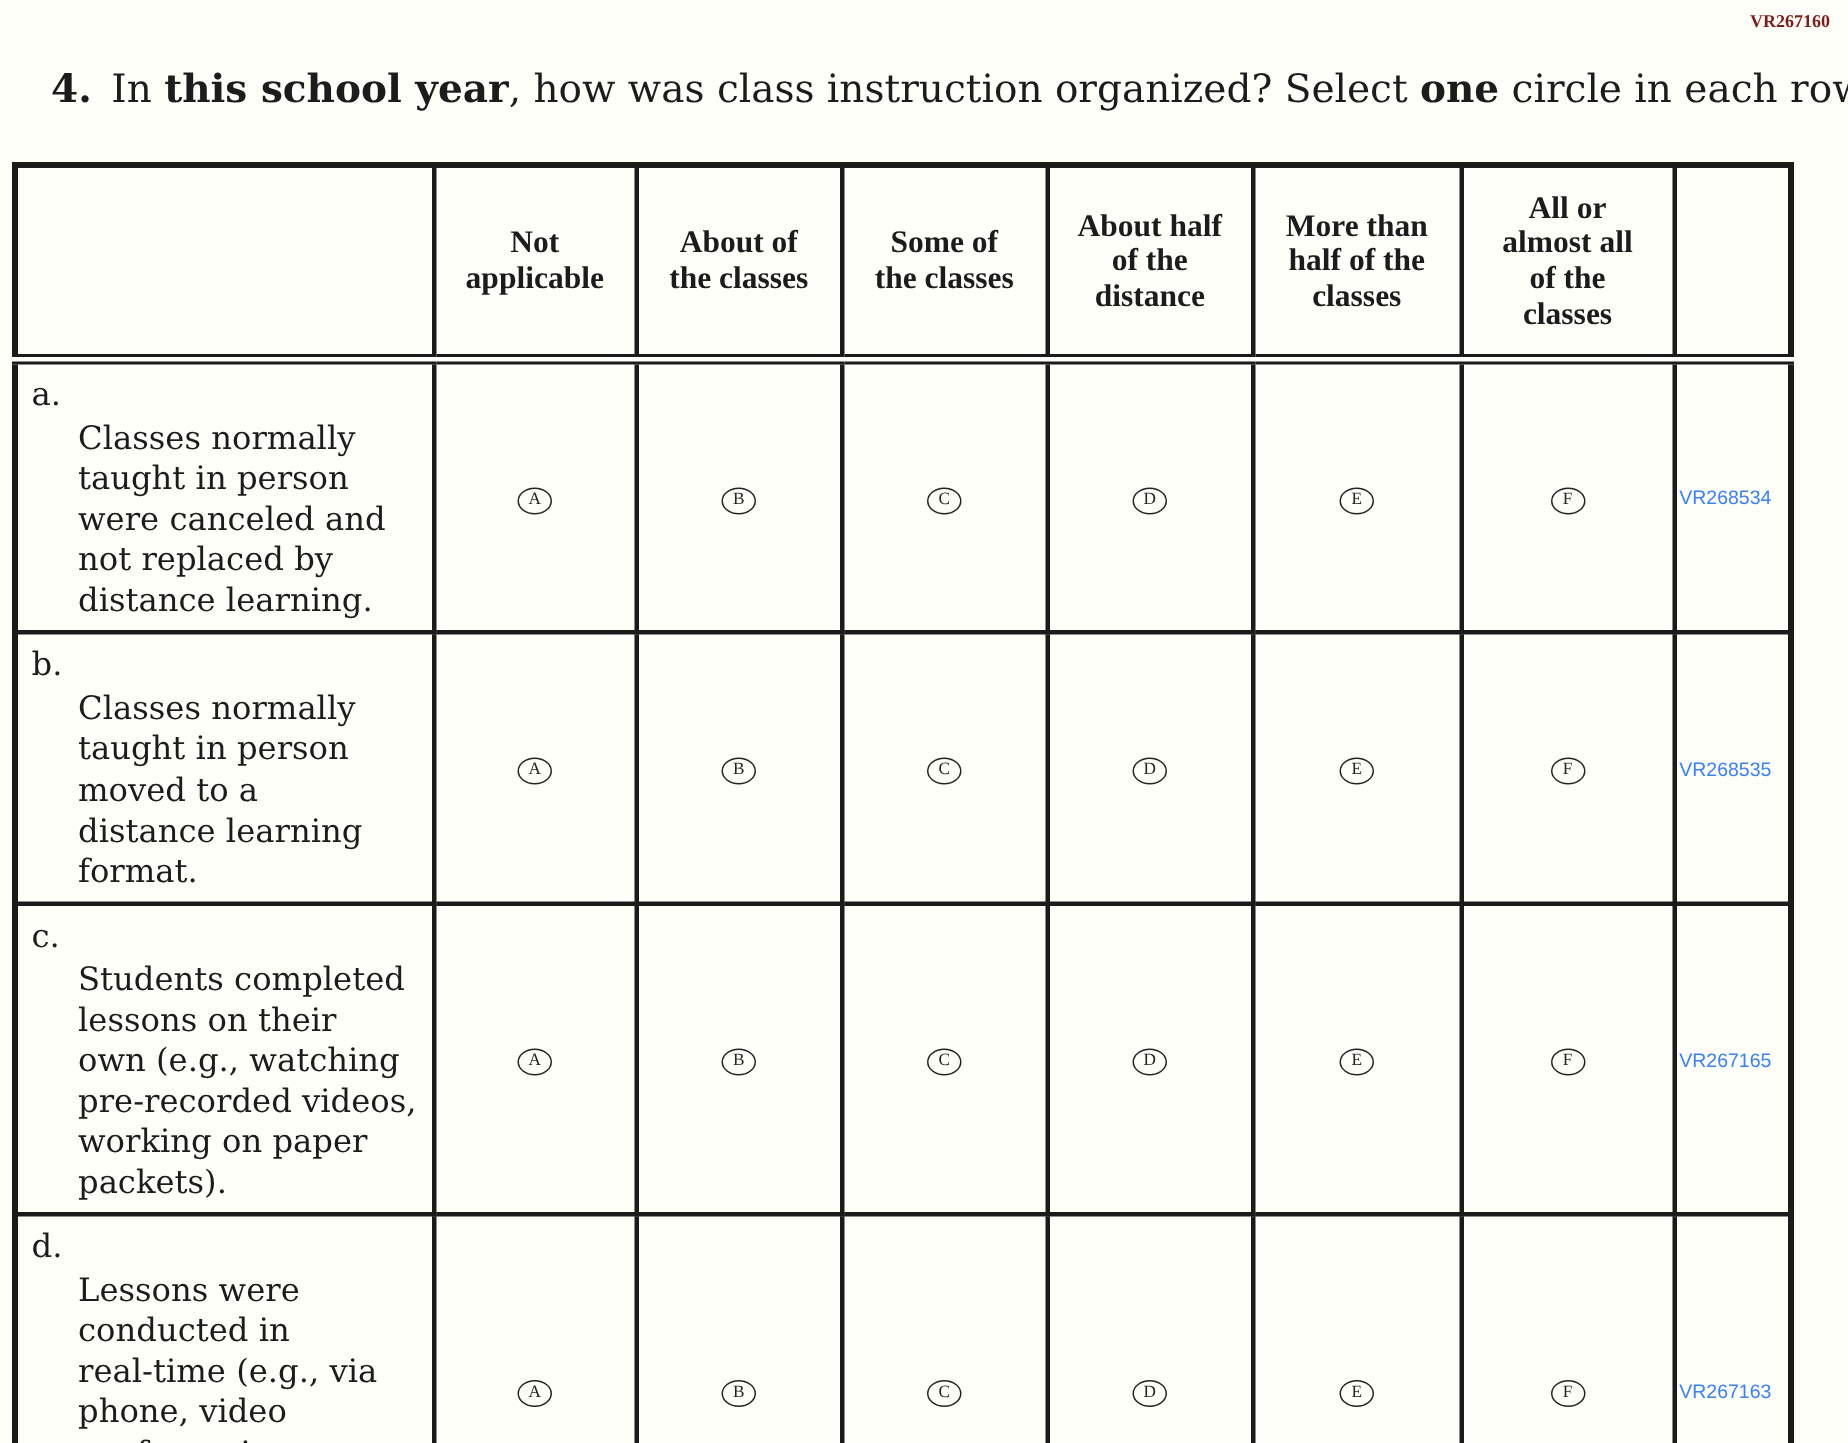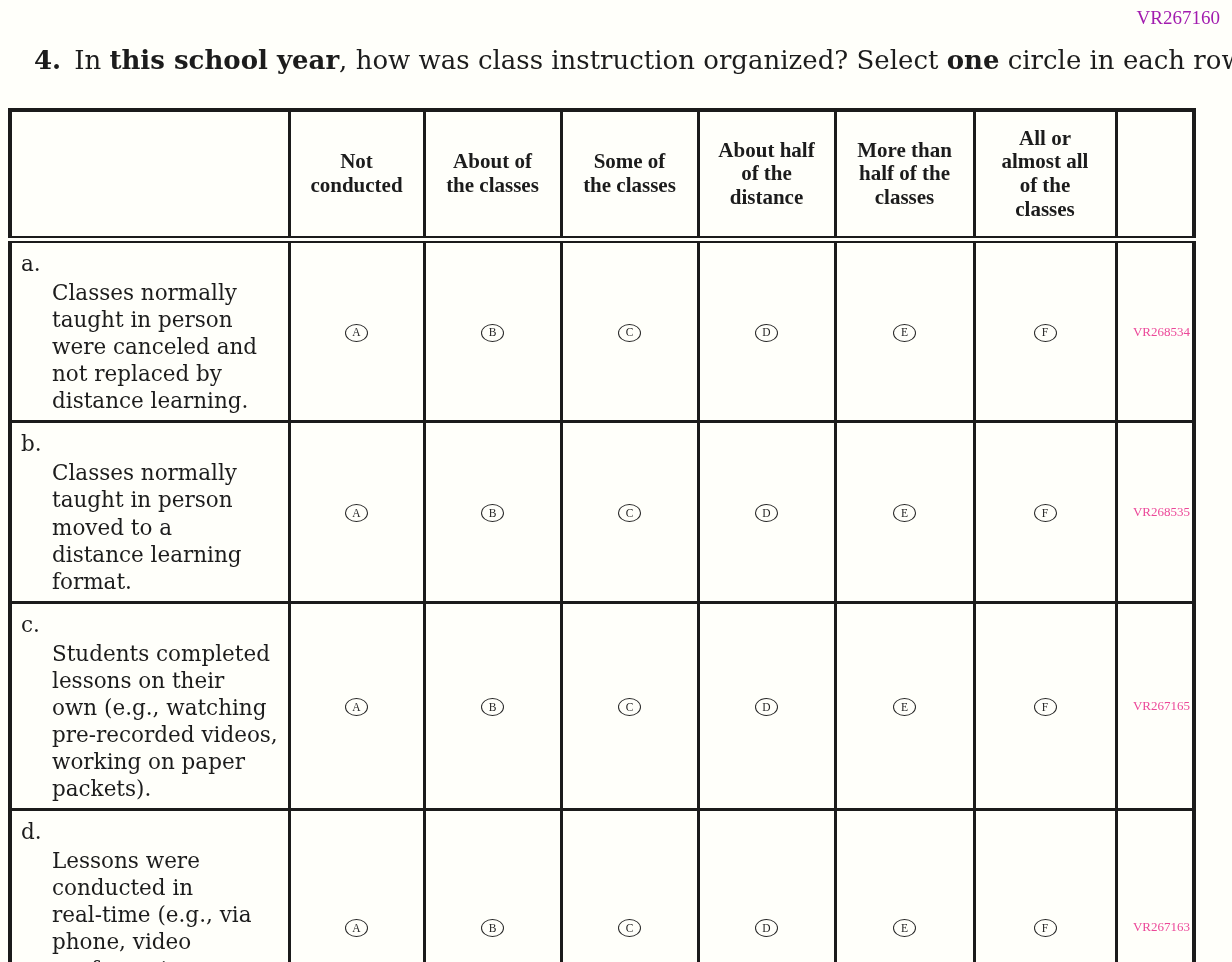--- a/index.html
+++ b/index.html
@@ -10,23 +10,24 @@
     height: 962px;
     font-family: "DejaVu Serif", "Liberation Serif", serif;
     color: #1c1c1c;
     position: relative;
     overflow: hidden;
   }
   .form-code-top {
     position: absolute;
     top: 7px;
     right: 12px;
-    font-size: 19px;
+    font-size: 12px;
     font-family: "Liberation Serif", serif;
-    color: #a21caf;
+    color: #7f1d1d;
+    font-weight: bold;
   }
   .question {
     position: absolute;
     top: 44px;
     left: 34px;
     right: 16px;
     font-size: 26px;
     line-height: 1.25;
     white-space: nowrap;
   }
@@ -85,25 +86,25 @@
     border: 1.8px solid #242424;
     border-radius: 50%;
     font-size: 11.5px;
     line-height: 1;
     font-family: "Liberation Serif", serif;
     color: #242424;
     background: transparent;
     cursor: pointer;
   }
   td.code {
-    text-align: right;
+    text-align: left;
     vertical-align: middle;
     font-size: 13px;
-    font-family: Liberation Serif, serif;
-    color: #ec4899;
+    font-family: Liberation Sans, sans-serif;
+    color: #3b82f6;
     padding: 0 2px;
   }
 </style>
 </head>
 <body>
 
 <div class="form-code-top">VR267160</div>
 
 <div class="question">
   <span class="qnum">4.</span><span class="qtext" id="question-text"><span>In </span><span class="b">this school year</span><span>, how was class instruction organized? Select </span><span class="b">one</span><span> circle in each row.</span></span>
@@ -117,21 +118,21 @@
     <col style="width:137px">
     <col style="width:137px">
     <col style="width:139px">
     <col style="width:142px">
     <col style="width:78px">
   </colgroup>
   <thead>
     <tr id="header-row">
         <th></th>
         <th>Not
-conducted</th>
+applicable</th>
         <th>About of
 the classes</th>
         <th>Some of
 the classes</th>
         <th>About half
 of the
 distance</th>
         <th>More than
 half of the
 classes</th>

